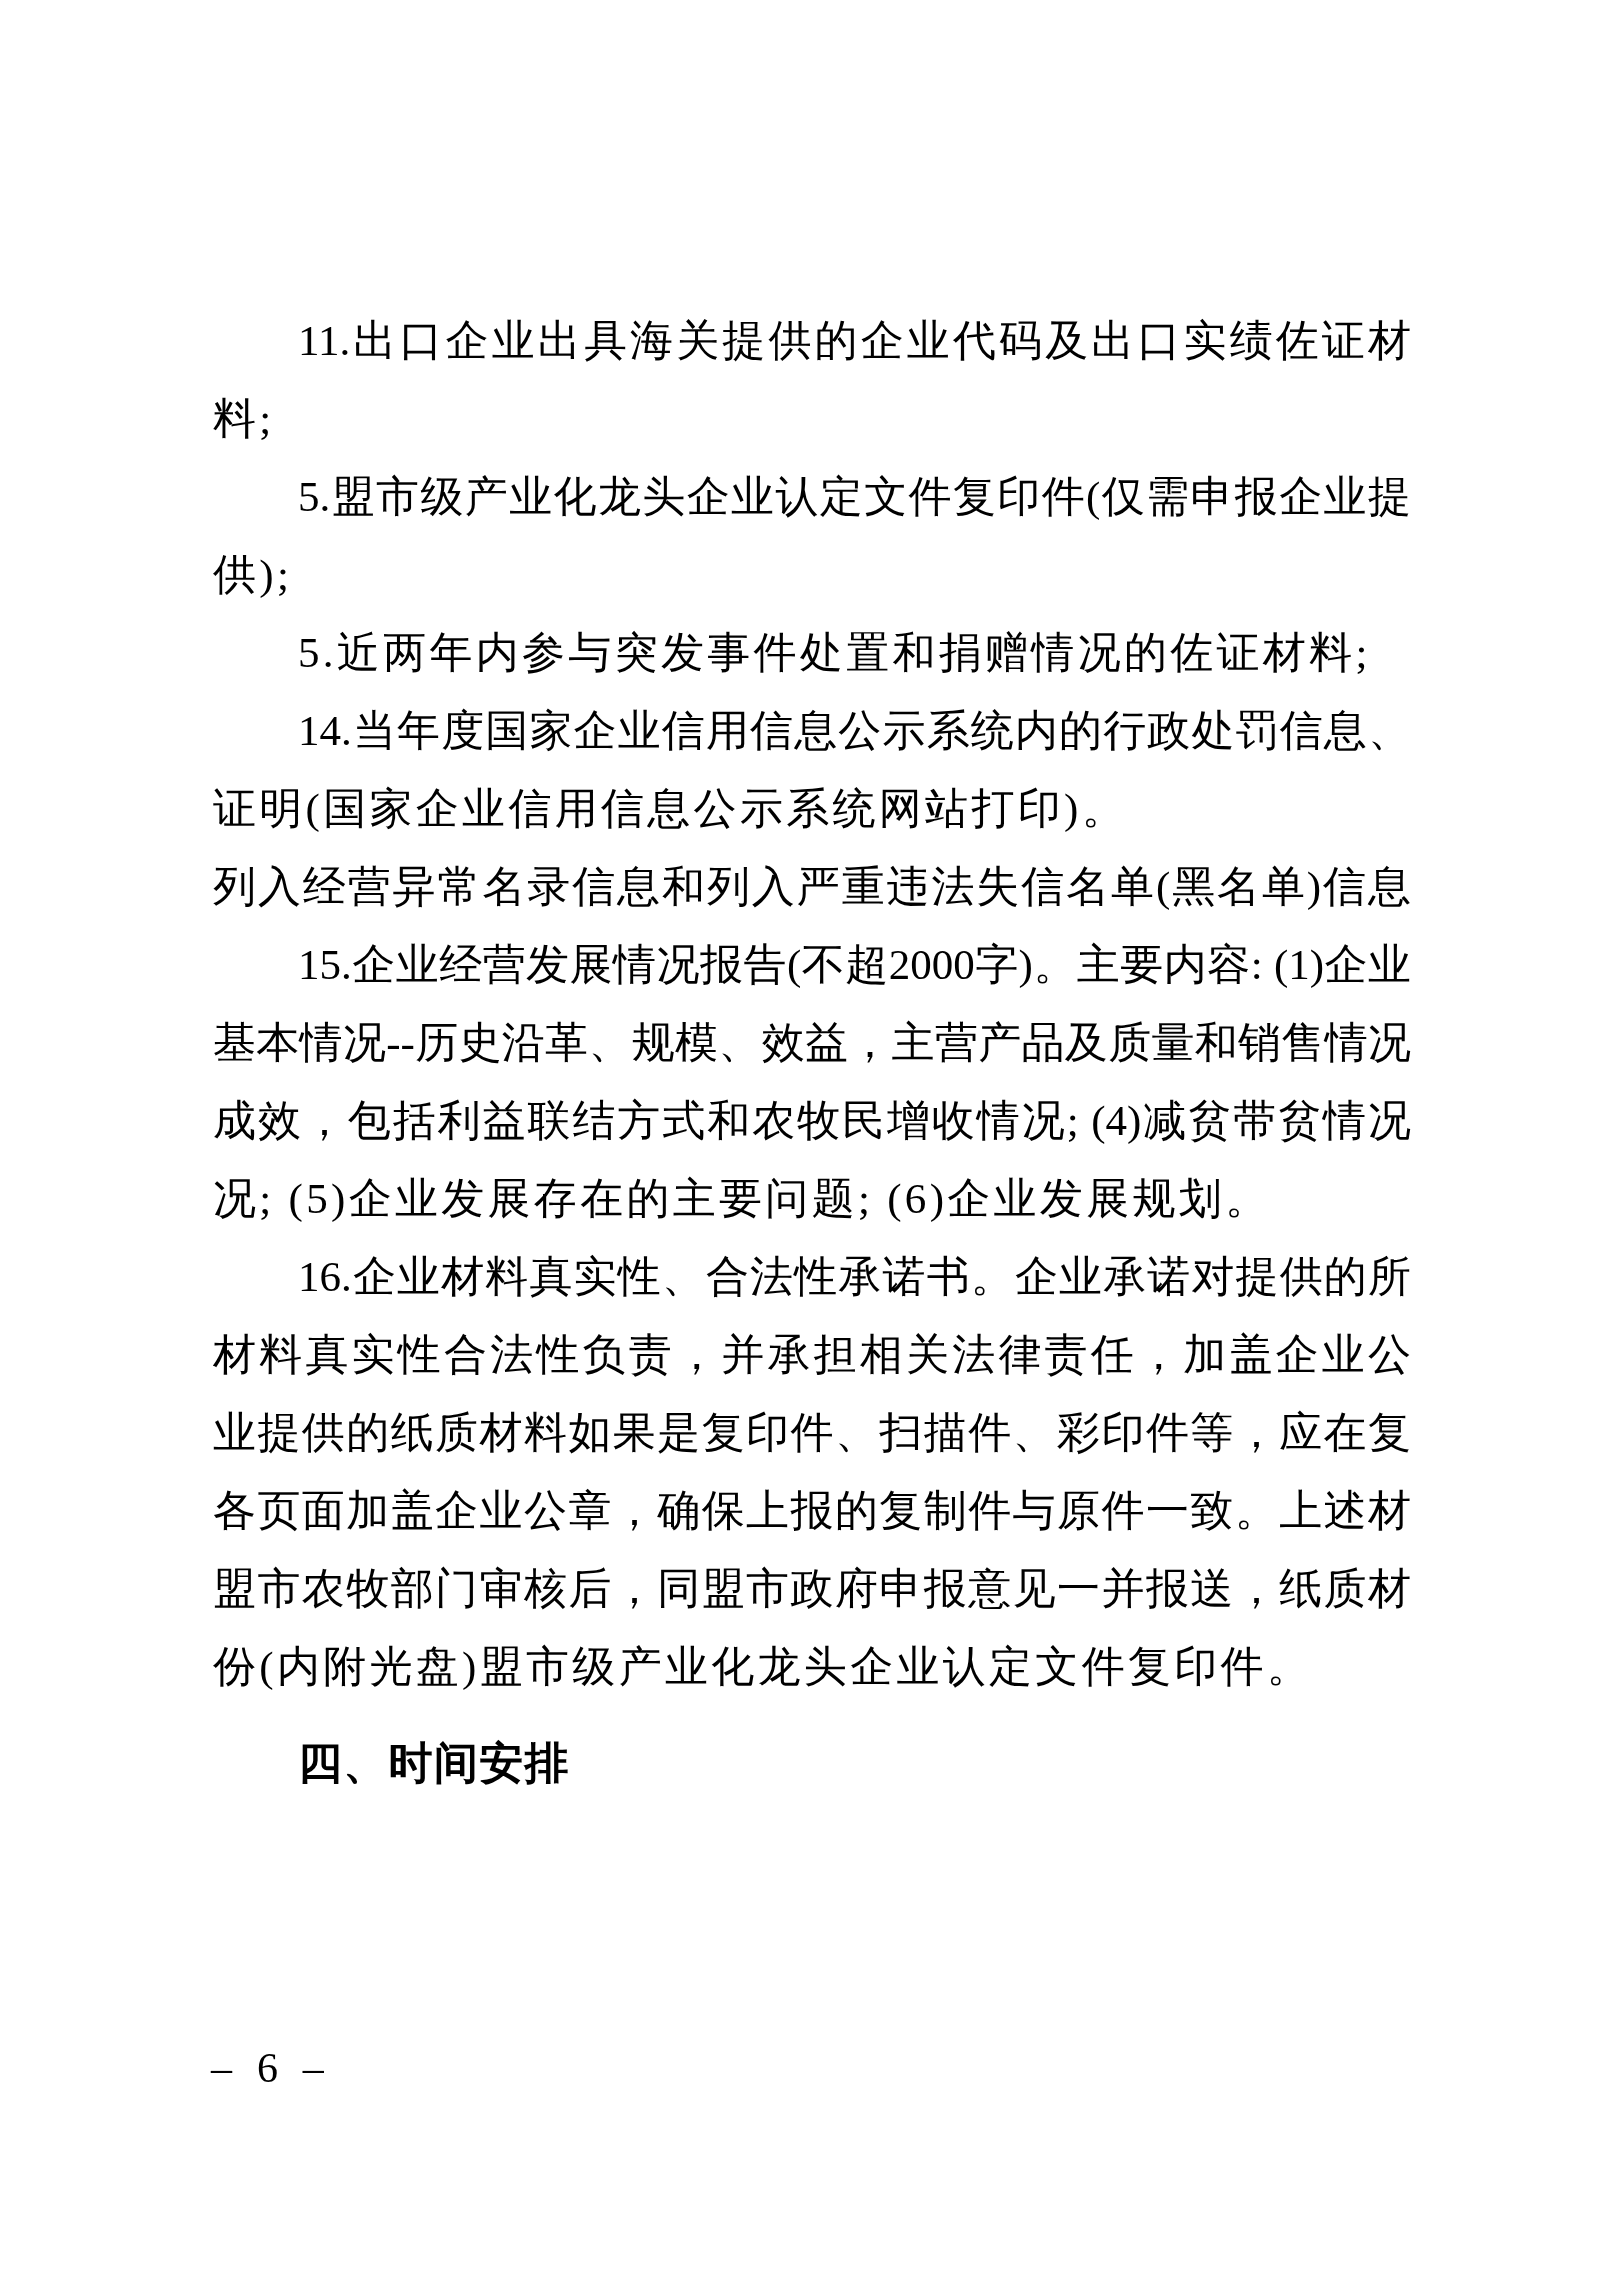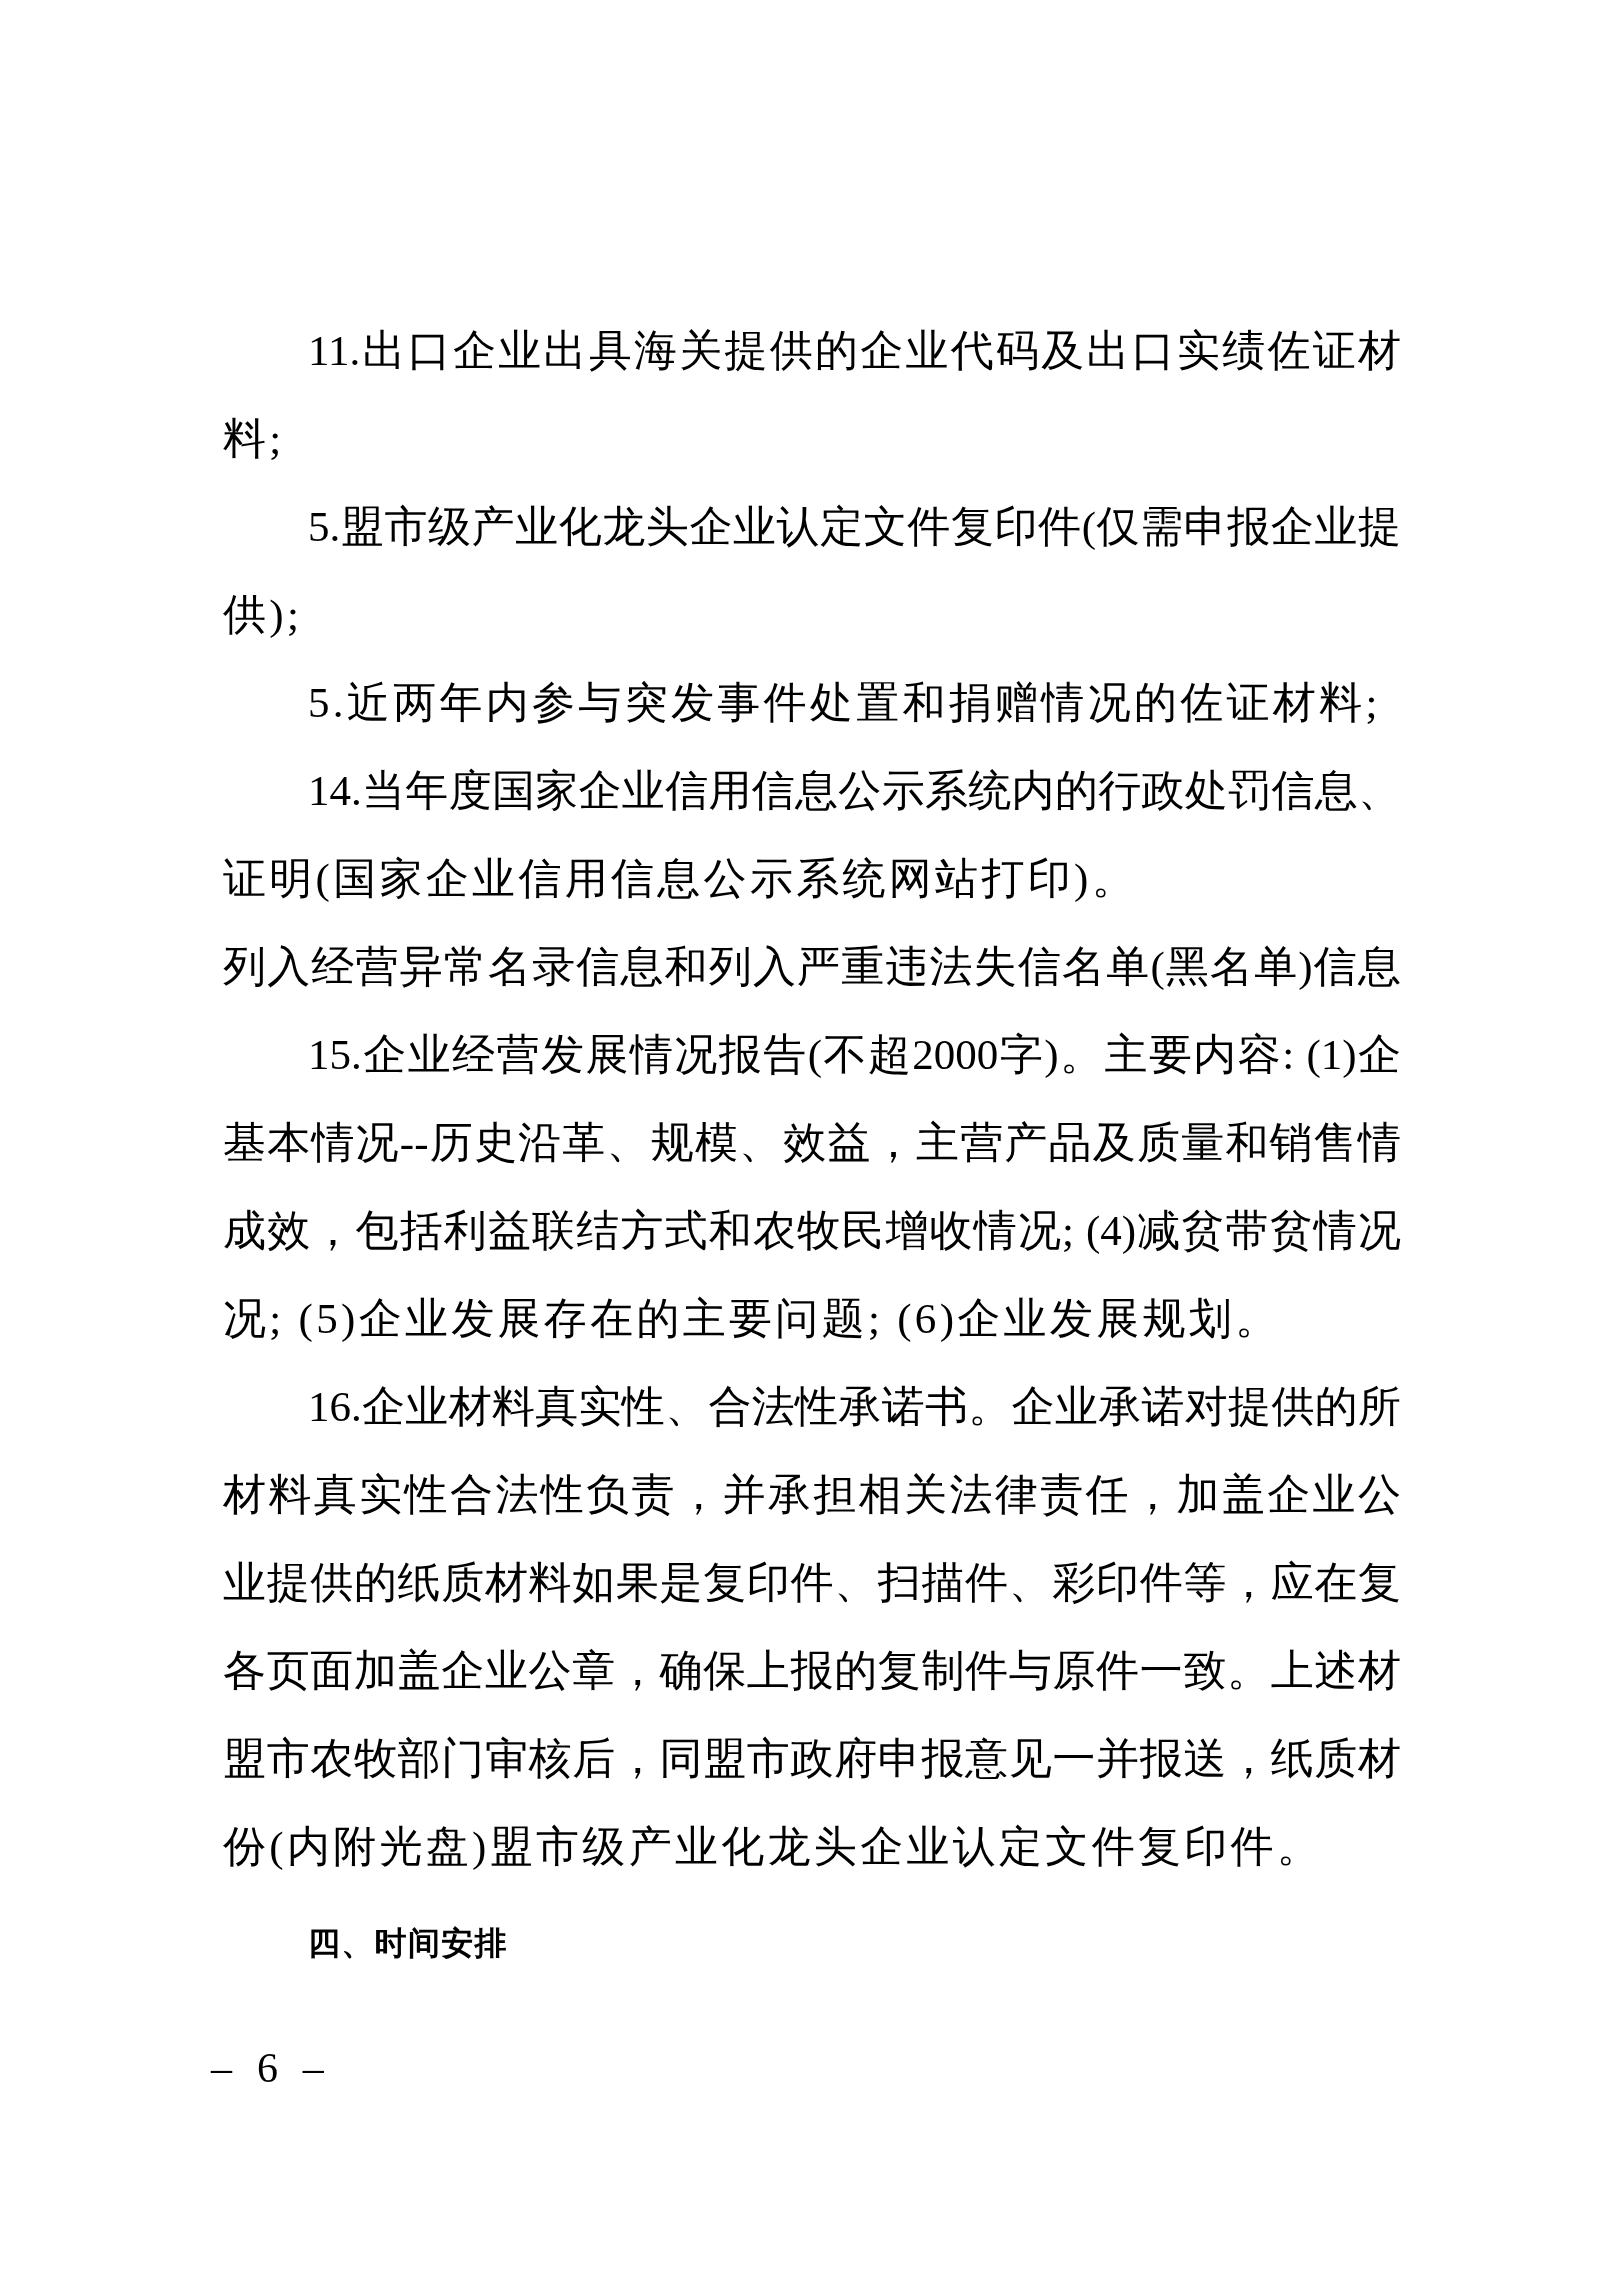--- a/index.html
+++ b/index.html
@@ -16,21 +16,21 @@
     font-family: "Liberation Serif", "DejaVu Serif", serif;
     overflow: hidden;
   }
   .content {
     position: absolute;
     left: 213px;
     top: 302px;
     width: 1198px;
   }
   .line {
-    margin: 10px;
+    margin: 0;
     padding: 0;
     height: 78px;
     line-height: 78px;
     font-size: 43px;
     font-weight: normal;
     letter-spacing: 3.3px;
     white-space: nowrap;
   }
   .indent {
     text-indent: 85px;
@@ -40,21 +40,21 @@
     white-space: normal;
     text-align: justify;
     text-align-last: justify;
     text-justify: inter-character;
     overflow: hidden;
   }
   .heading-line {
     margin-top: 18.3px;
     font-family: Liberation Sans, sans-serif;
     font-weight: 700;
-    font-size: 32px;
+    font-size: 44px;
     letter-spacing: 1.3px;
   }
   .page-number {
     position: absolute;
     left: 211px;
     top: 2038px;
     height: 60px;
     line-height: 60px;
     font-size: 42px;
     letter-spacing: 2.6px;

